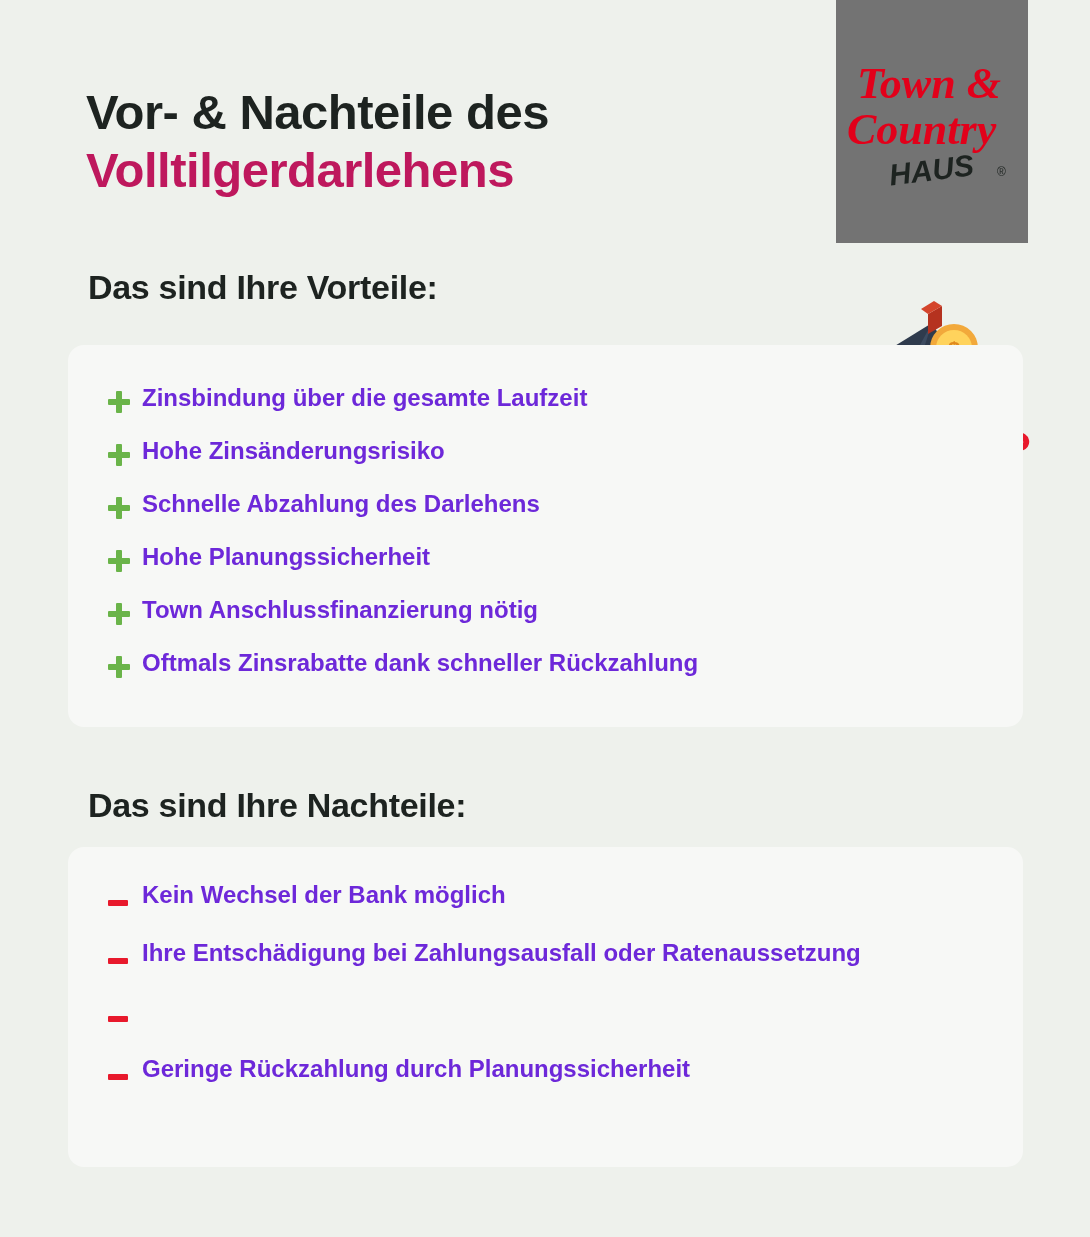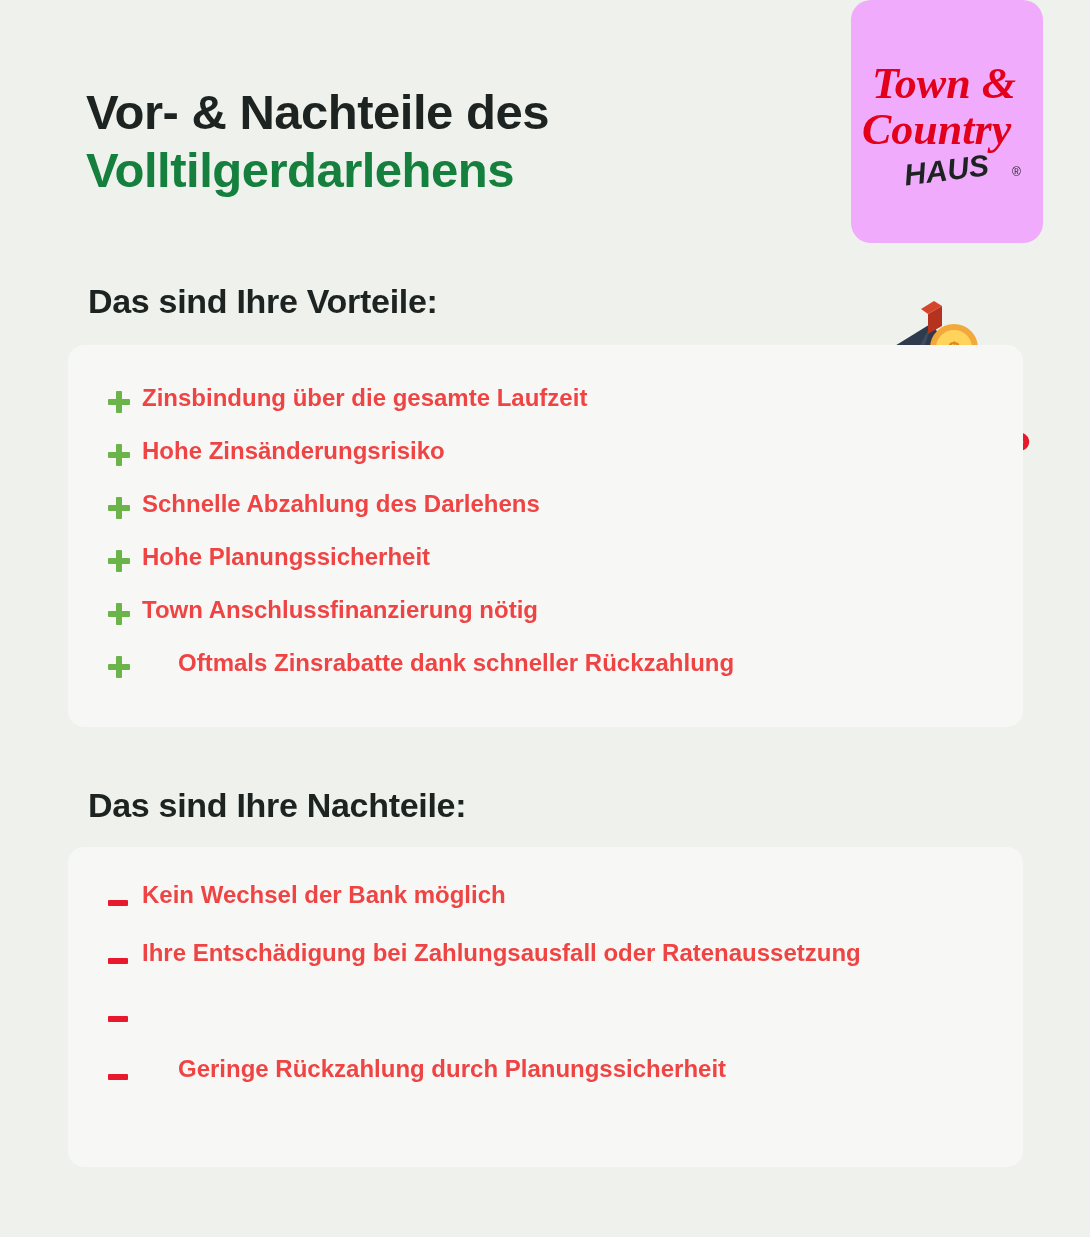--- a/index.html
+++ b/index.html
@@ -13,28 +13,27 @@
     font-family: "Liberation Sans", sans-serif;
     -webkit-font-smoothing: antialiased;
     overflow: hidden;
     position: relative;
   }
 
   
   .logo-box {
     position: absolute;
     top: 0;
-    right: 47px;
+    right: 62px;
     width: 192px;
     height: 243px;
-    background: #f0abfc;
+    background: #737373;
     display: flex;
     align-items: center;
     justify-content: center;
-    border-radius: 20px;
   }
   .logo-inner {
     width: 175px;
     height: 140px;
     position: relative;
   }
   .logo-svg { display:block; }
 
   
   .header {
@@ -46,35 +45,35 @@
   .title-line1 {
     font-size: 49px;
     font-weight: 700;
     color: #1d2320;
     letter-spacing: -0.5px;
     line-height: 1.18;
   }
   .title-line2 {
     font-size: 49px;
     font-weight: 700;
-    color: #15803d;
+    color: #be185d;
     letter-spacing: -0.5px;
     line-height: 1.18;
   }
 
   
   .section-heading {
     position: absolute;
     left: 88px;
     font-size: 34px;
     font-weight: 700;
     color: #1d2320;
     letter-spacing: -0.3px;
   }
-  #pros-heading { top: 282px; }
+  #pros-heading { top: 268px; }
   #cons-heading { top: 786px; }
 
   
   .card {
     position: absolute;
     left: 68px;
     width: 955px;
     background: #f7f8f6;
     border-radius: 16px;
     box-sizing: border-box;
@@ -90,37 +89,37 @@
     padding: 30px 40px 30px 40px;
   }
 
   .item {
     display: flex;
     align-items: flex-start;
     margin-bottom: 22px;
   }
   #pros-card .item { margin-bottom: 18px; }
   #cons-card .item { margin-bottom: 24px; align-items: flex-end; }
-  .item:last-child { margin-bottom: 0; gap: 36px; }
+  .item:last-child { margin-bottom: 0; }
 
   .marker {
     flex: 0 0 auto;
     width: 34px;
     font-size: 30px;
     font-weight: 700;
     line-height: 1;
     padding-top: 2px;
   }
   .marker.plus { color: #6ab449; }
   .marker.minus { color: #e8192c; font-size: 34px; padding-top: 0; }
 
   .item-text {
     font-size: 24px;
     font-weight: 700;
-    color: #ef4444;
+    color: #6d28d9;
     line-height: 1.28;
     max-width: 760px;
   }
 
   
   .plus-glyph {
     position: relative;
     display: inline-block;
     width: 22px;
     height: 22px;

